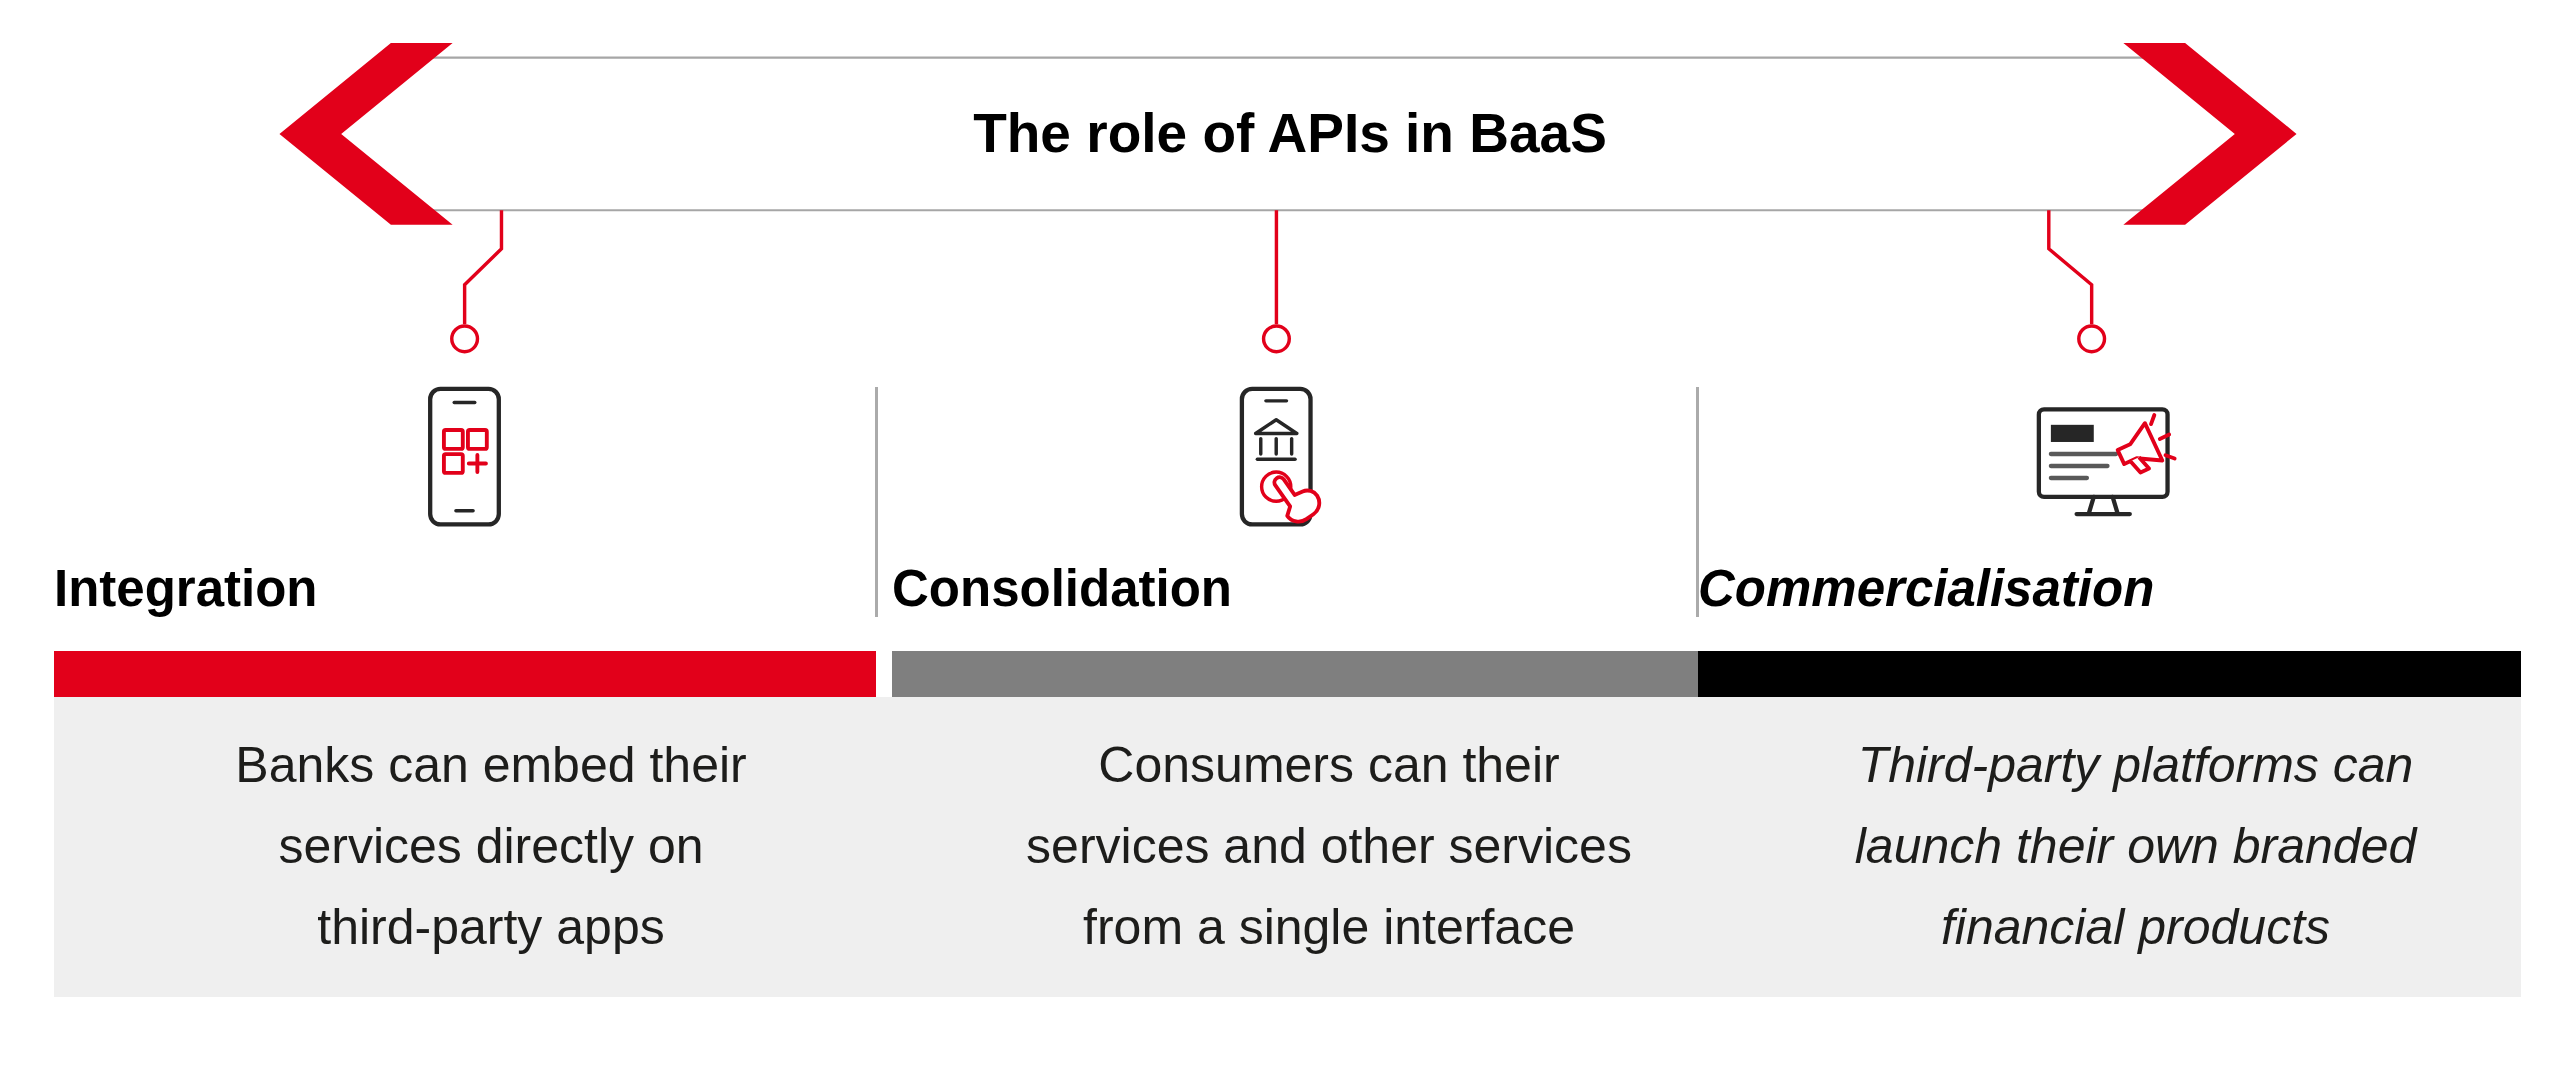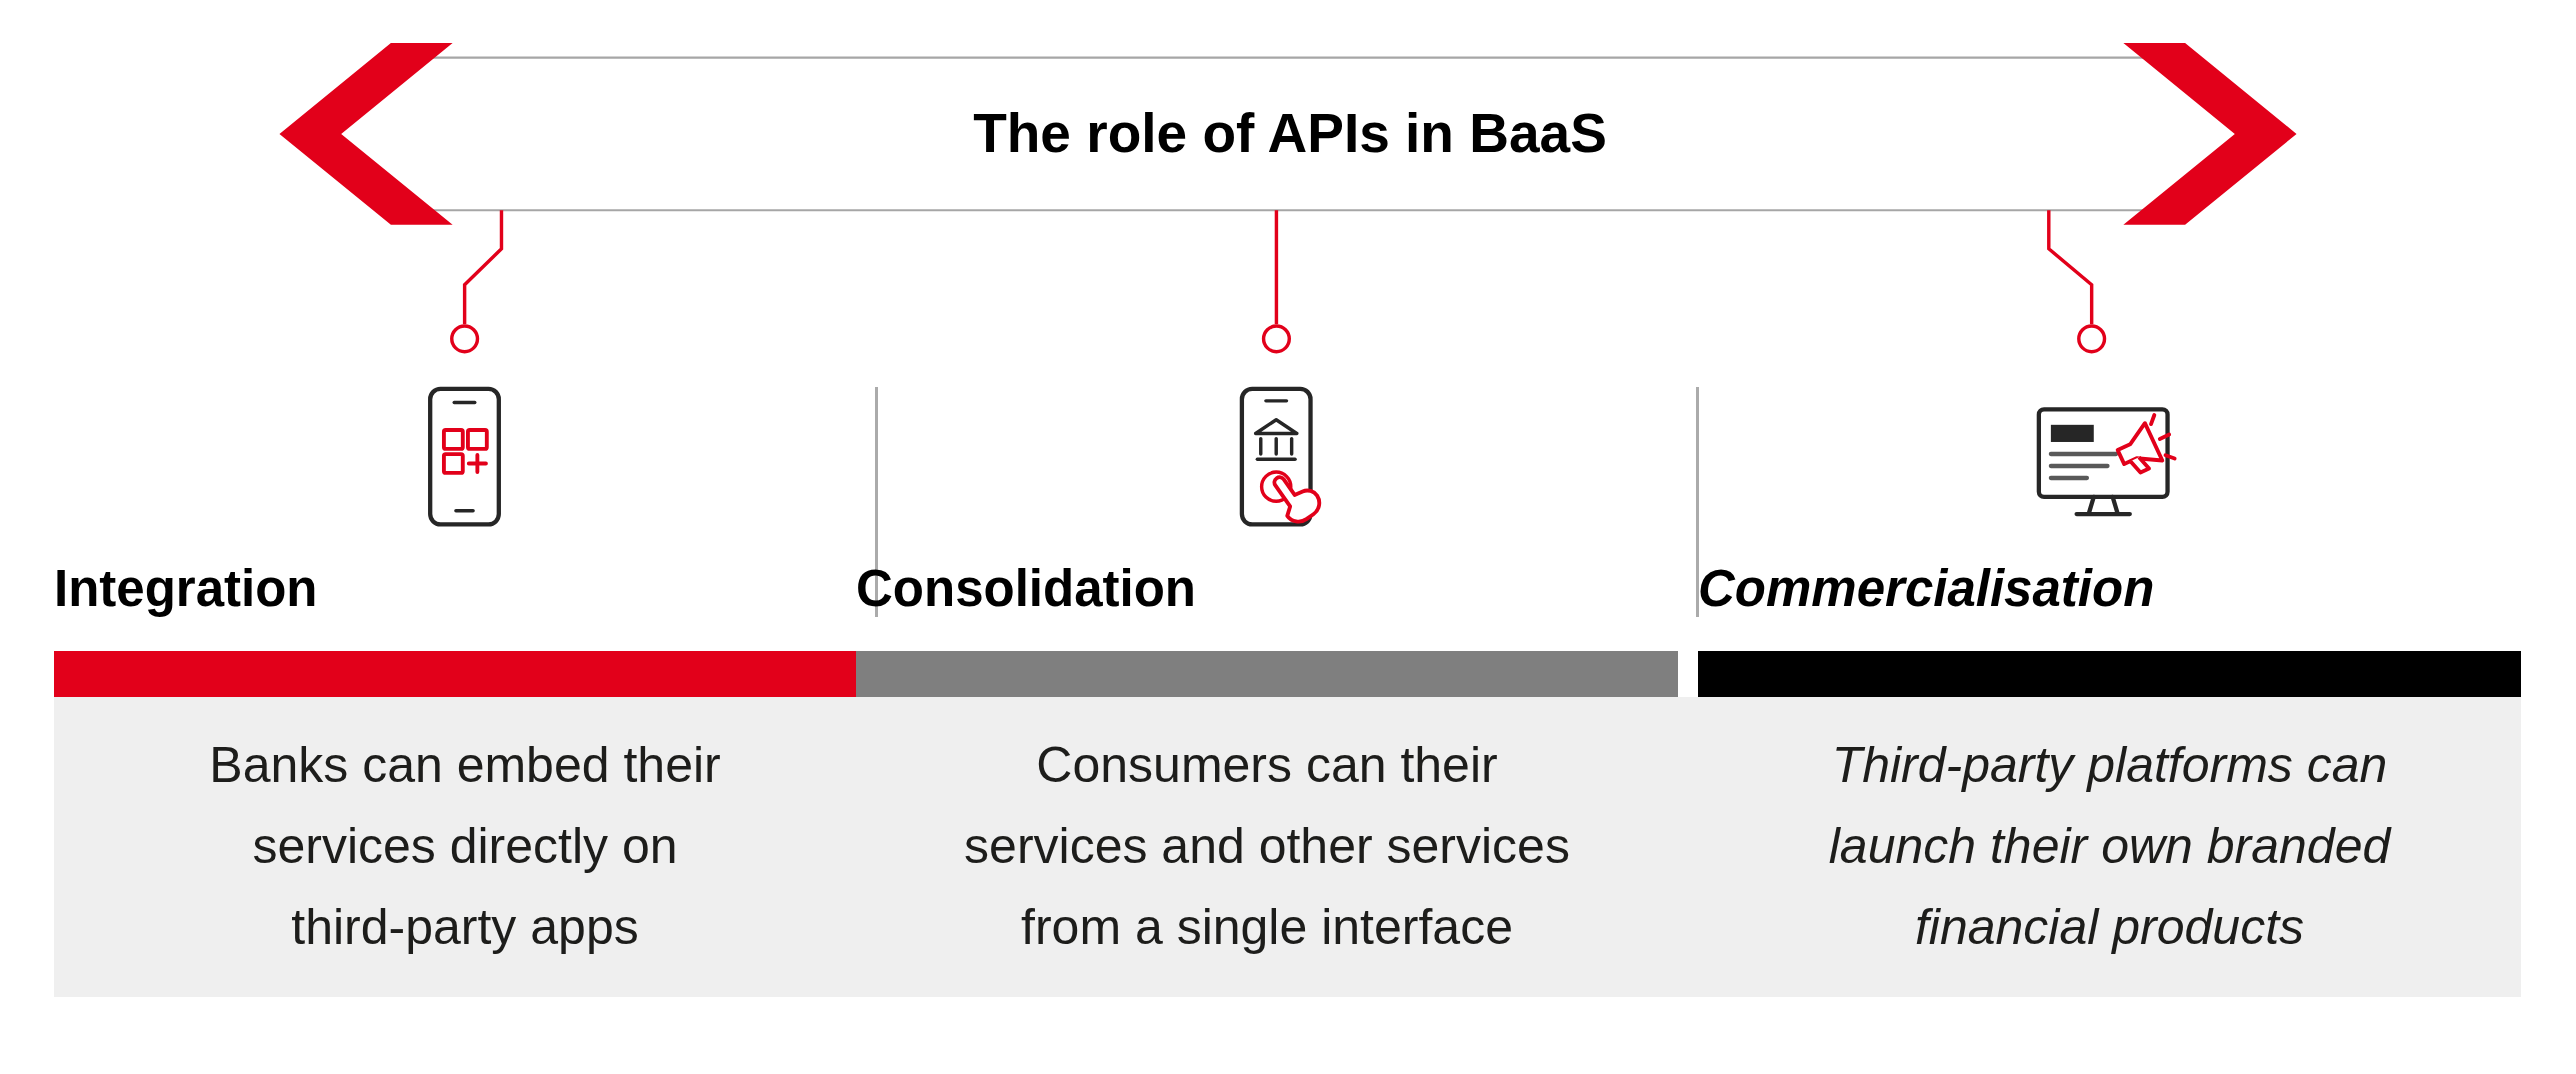--- a/index.html
+++ b/index.html
@@ -6,24 +6,24 @@
   .page{position:relative;width:2576px;height:1075px;background:#ffffff;overflow:hidden;
         font-family:"Liberation Sans",sans-serif;}
   .abs{position:absolute;}
   .header-svg{left:0;top:0;}
   .banner-title{left:334px;top:99px;width:1912px;line-height:69px;text-align:center;
                 font-size:55px;font-weight:700;color:#000;}
   .divider{top:387px;width:2.6px;height:230px;background:#ababab;}
   .col-title{top:554px;line-height:69px;text-align:left;font-size:51px;font-weight:700;color:#000;}
   .stripe-seg{top:651px;height:46px;}
   .panel{left:54px;top:697px;width:2467px;height:300px;}
-  .desc{top:725px;text-align:center;font-size:50px;line-height:81px;color:#1d1d1b;}
+  .desc{top:725px;text-align:center;font-size:50px;line-height:81px;color:#1d1d1b;margin-left:26px;}
   .desc span{display:block;}
   .c1{left:54px;width:822px;}
-  .c2{left:856px;width:822px;}
+  .c2{left:892px;width:822px;}
   .c3{left:1698px;width:823px;font-style:italic;}
 </style>
 </head>
 <body>
 
 <div class="page">
 
   <svg class="abs header-svg" width="2576" height="369" viewBox="0 0 3005 430">
 
     <polygon points="480,67 2530,67 2620,156 2530,245 480,245 390,156" fill="#ffffff" stroke="#a6a6a6" stroke-width="2.5"></polygon>

